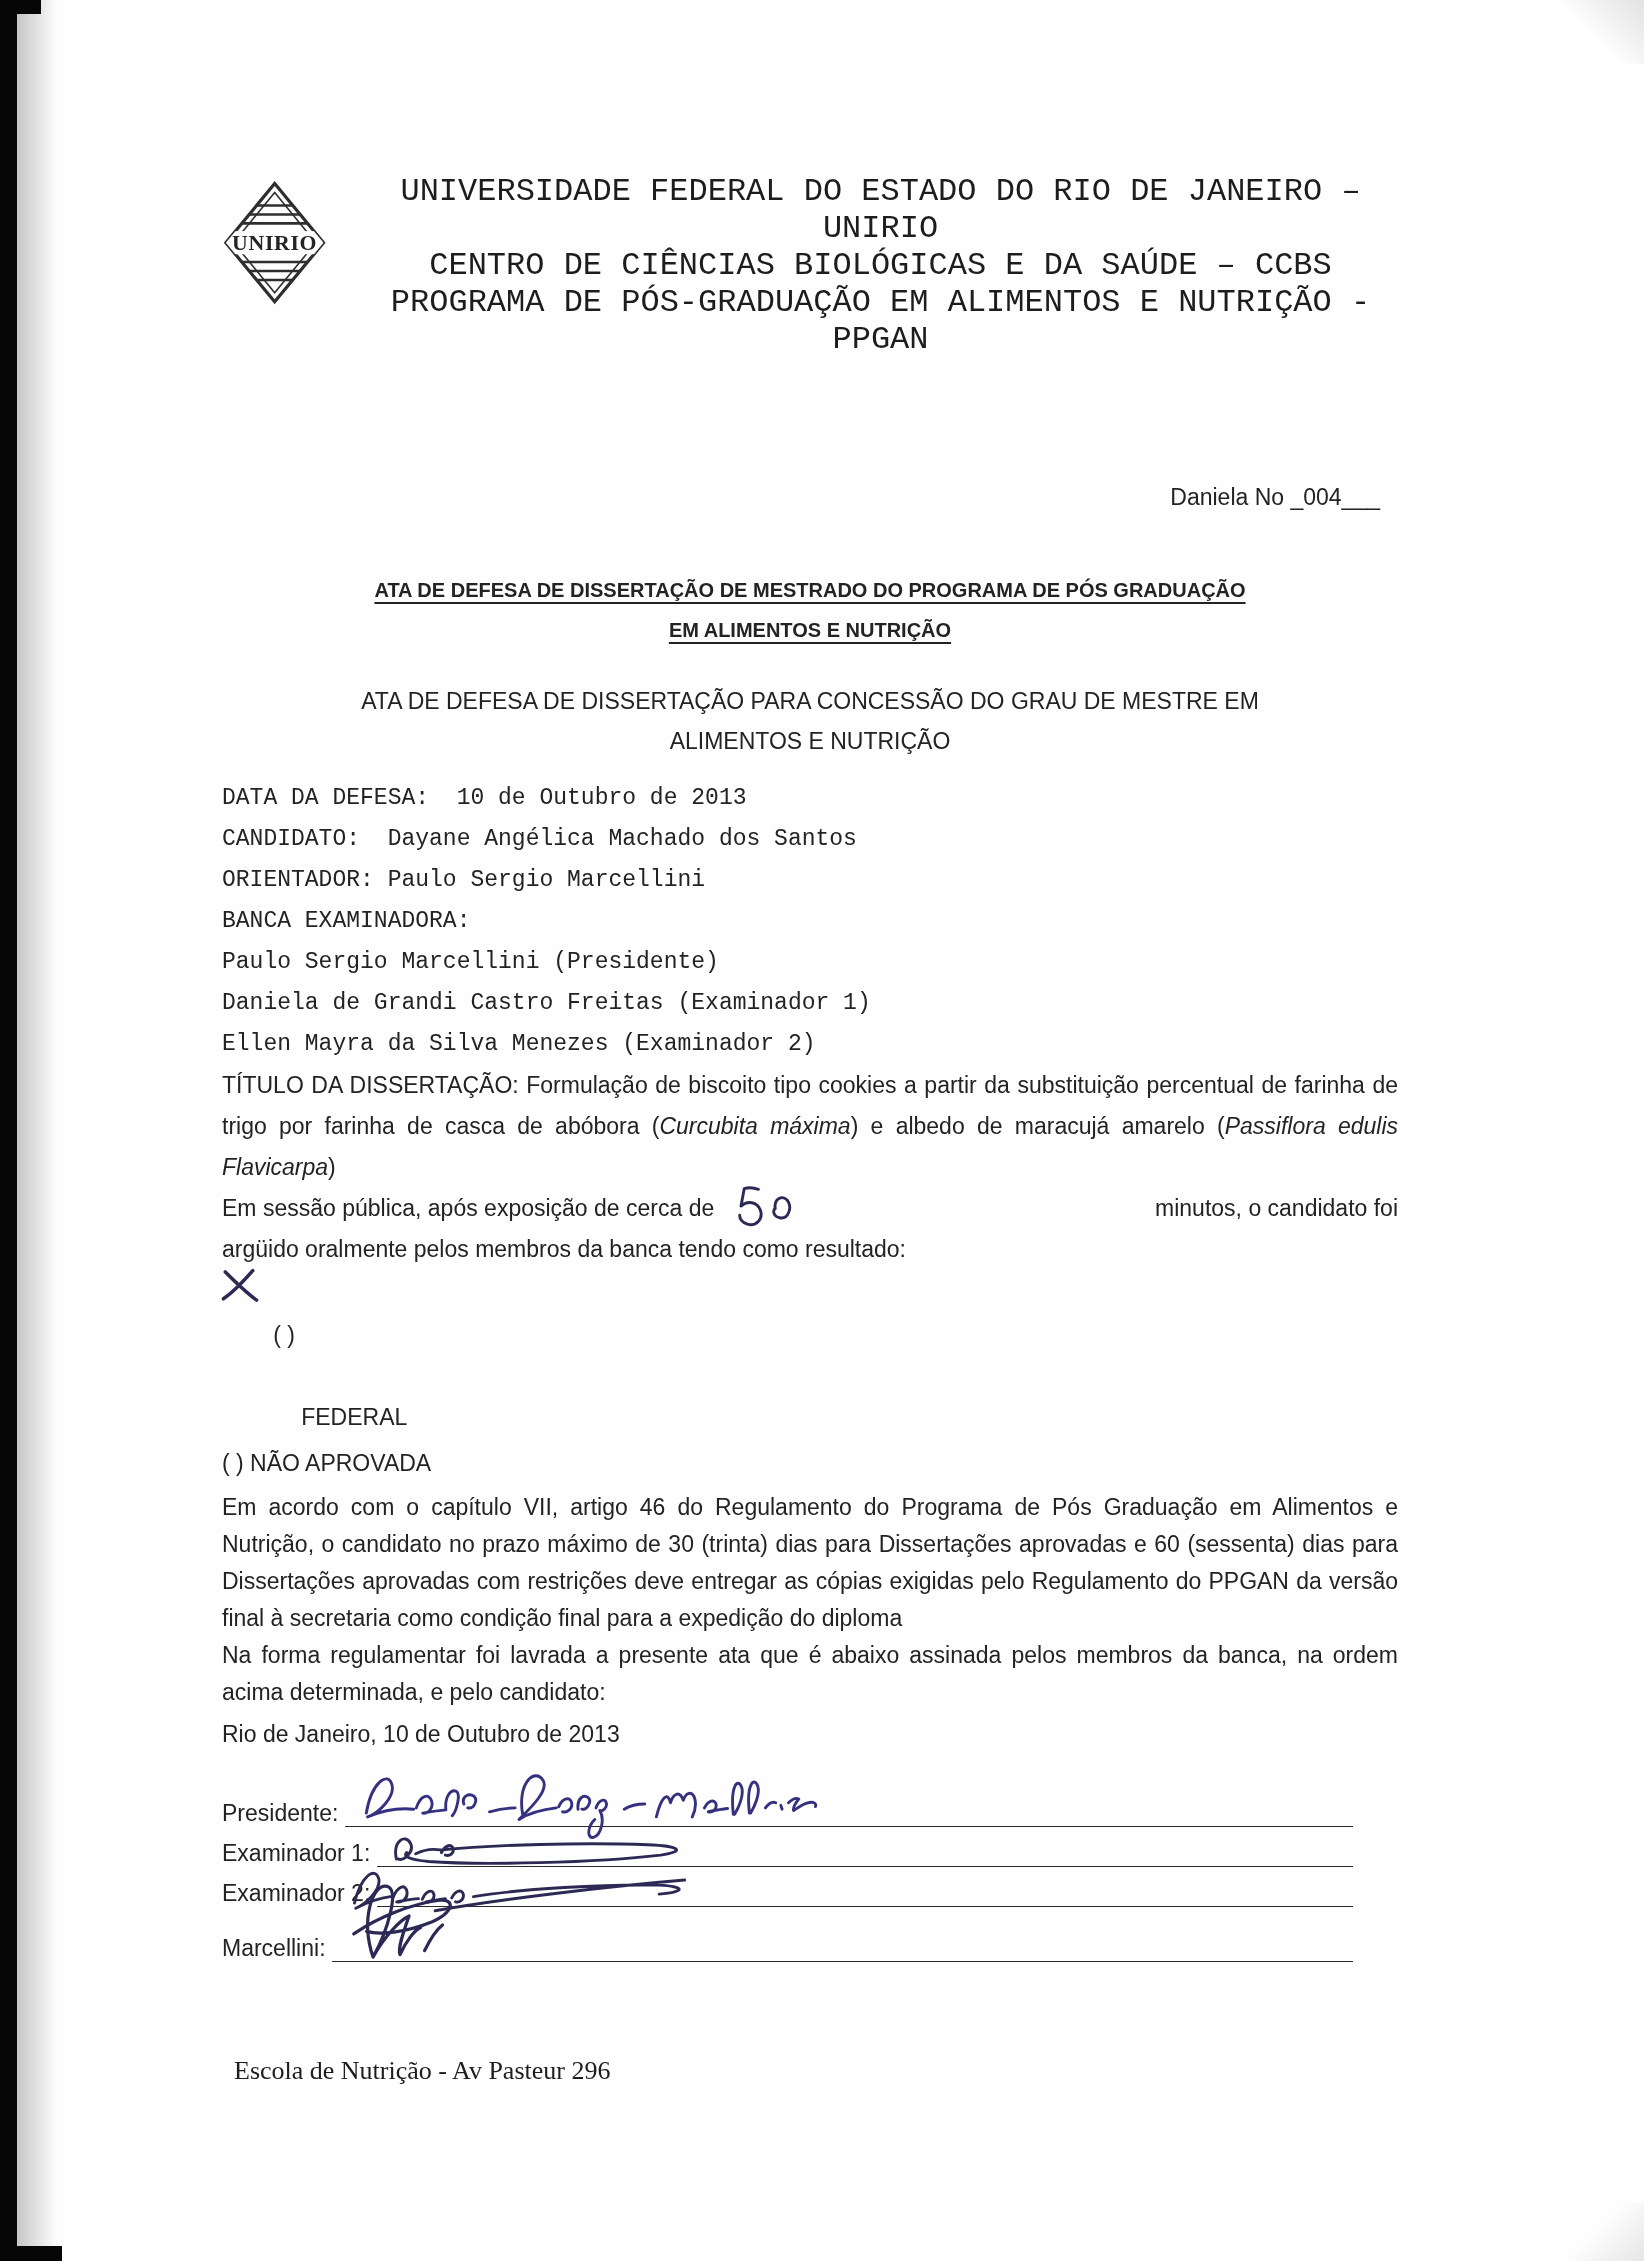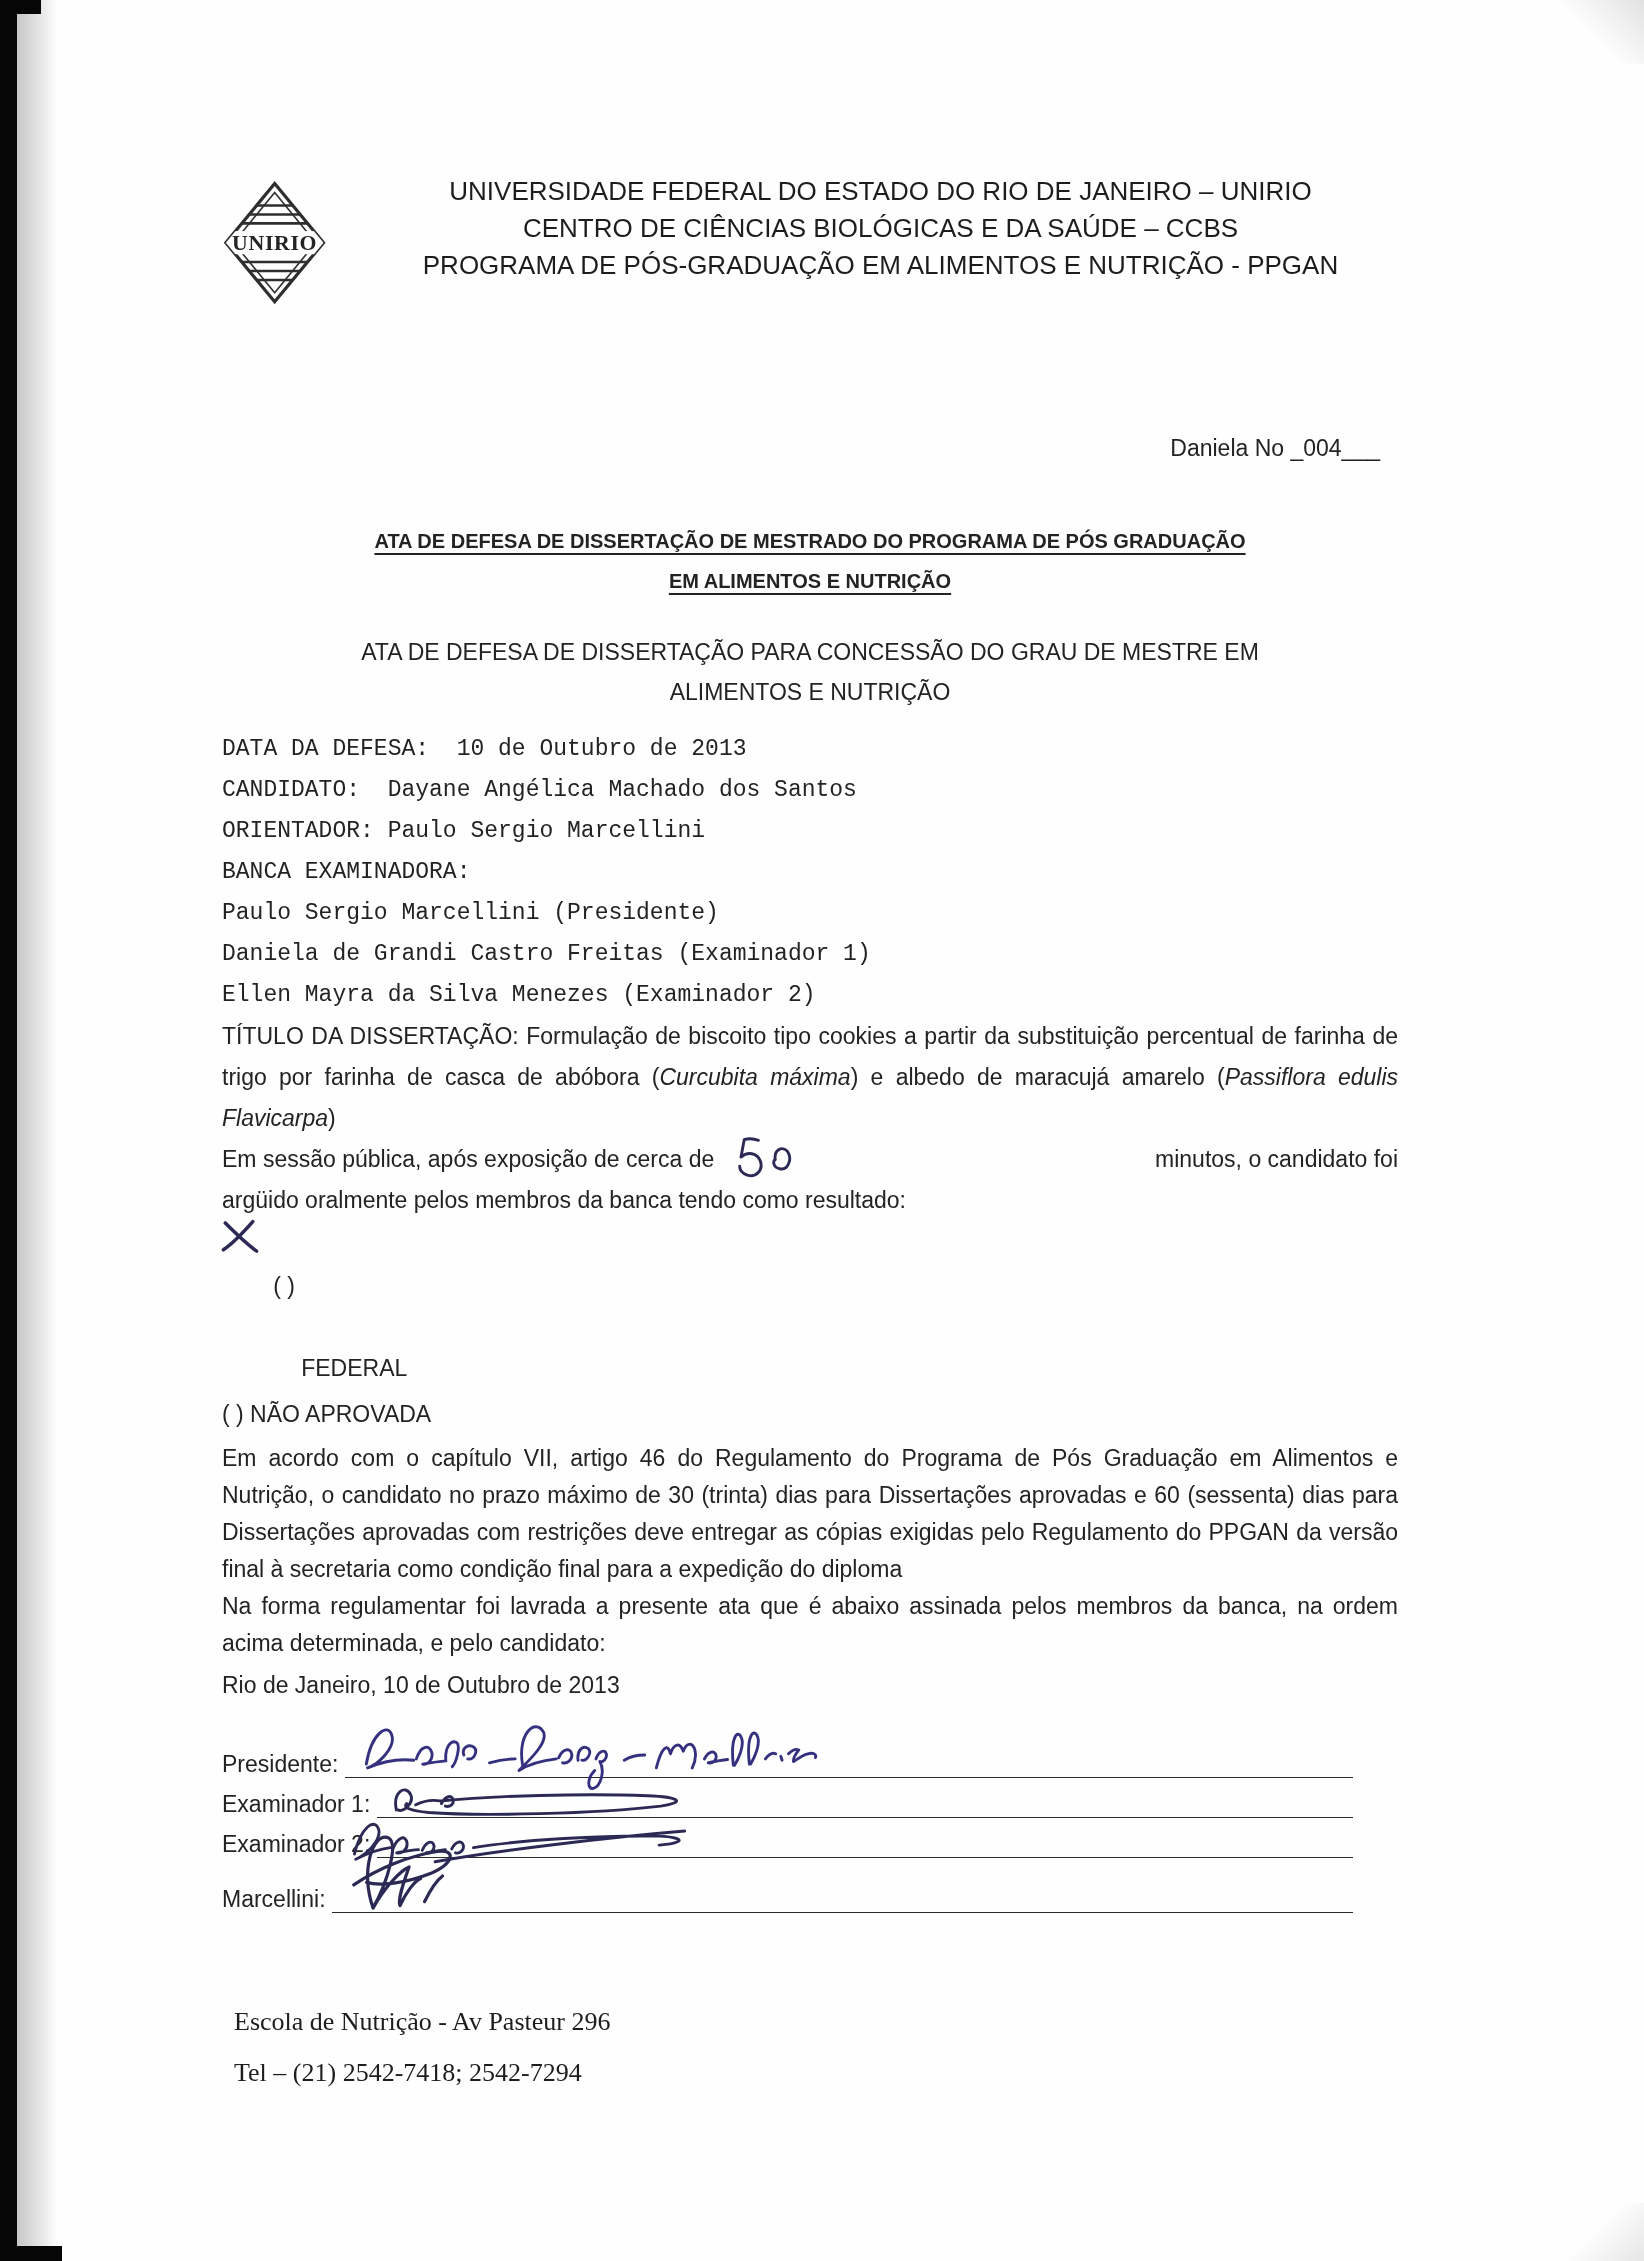--- a/index.html
+++ b/index.html
@@ -23,21 +23,21 @@
     background:linear-gradient(315deg,#e6e6e6 0%,rgba(255,255,255,0) 60%);}
 
   
   .doc{position:absolute;left:0;top:0;width:1644px;box-sizing:border-box;
        padding:173px 246px 0 222px;}
   .content{width:1176px;}
 
   .header{display:flex;align-items:flex-start;gap:35px;}
   .logo{flex:0 0 106px;margin-top:3.9px;}
   .header-text{flex:1;text-align:center;
-    font-family:Liberation Sans, sans-serif;font-size:26px;line-height:37px;color:#1d1d1d;}
+    font-family:Liberation Mono, monospace;font-size:32px;line-height:37px;color:#1d1d1d;}
 
   .defesa{margin-top:126px;text-align:right;padding-right:18px;font-size:23px;}
 
   .title{margin-top:59px;text-align:center;font-weight:bold;font-size:20px;line-height:40px;}
   .title .u{text-decoration:underline;text-decoration-thickness:1.9px;text-underline-offset:4.5px;}
 
   .subtitle{margin-top:31px;text-align:center;font-size:23px;line-height:40px;}
 
   .info{margin-top:17px;font-size:23px;line-height:41px;}
   .info p{margin:0;white-space:pre-wrap;font-family:Liberation Mono, monospace;}
@@ -205,18 +205,17 @@
           <svg class="sig-ink" style="left:-3.9px;bottom:-9px;" width="193" height="103" viewBox="0 0 300 160">
             <path class="ink-dark" stroke-width="5" d="M70 140 C50 80 70 24 92 30 C112 36 92 100 70 140 C88 108 112 82 126 76 C116 104 108 128 112 136 C120 118 134 98 144 94 M40 104 C80 76 130 58 170 52 C200 48 196 70 160 86 C120 102 80 106 60 100 M150 130 C160 110 170 96 178 90"></path>
           </svg>
         </span>
       </div>
 
     </div>
 
     <div class="footer">
       <p>Escola de Nutrição - Av Pasteur 296</p>
-      <p>Tel – (21) 2542-7418; 2542-7294</p>
     </div>
 
   </div>
 </div>
 
 
 </body></html>

